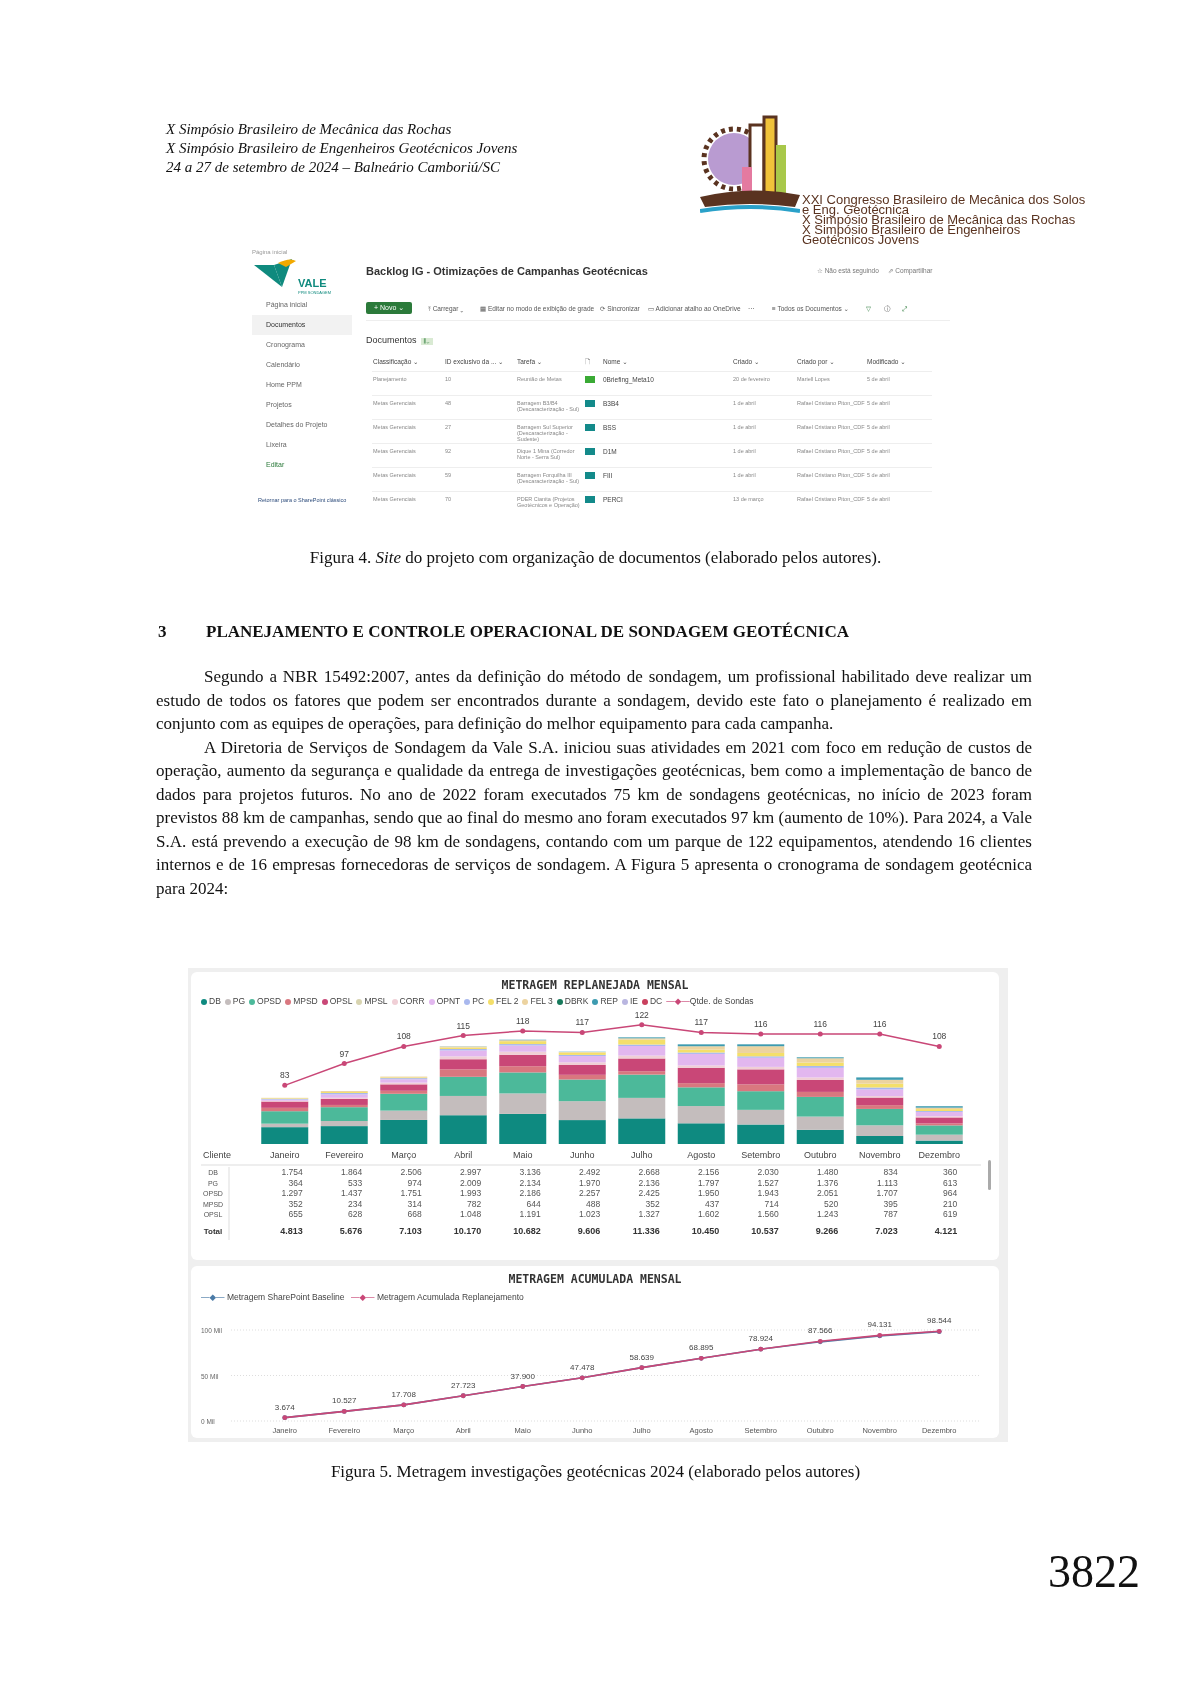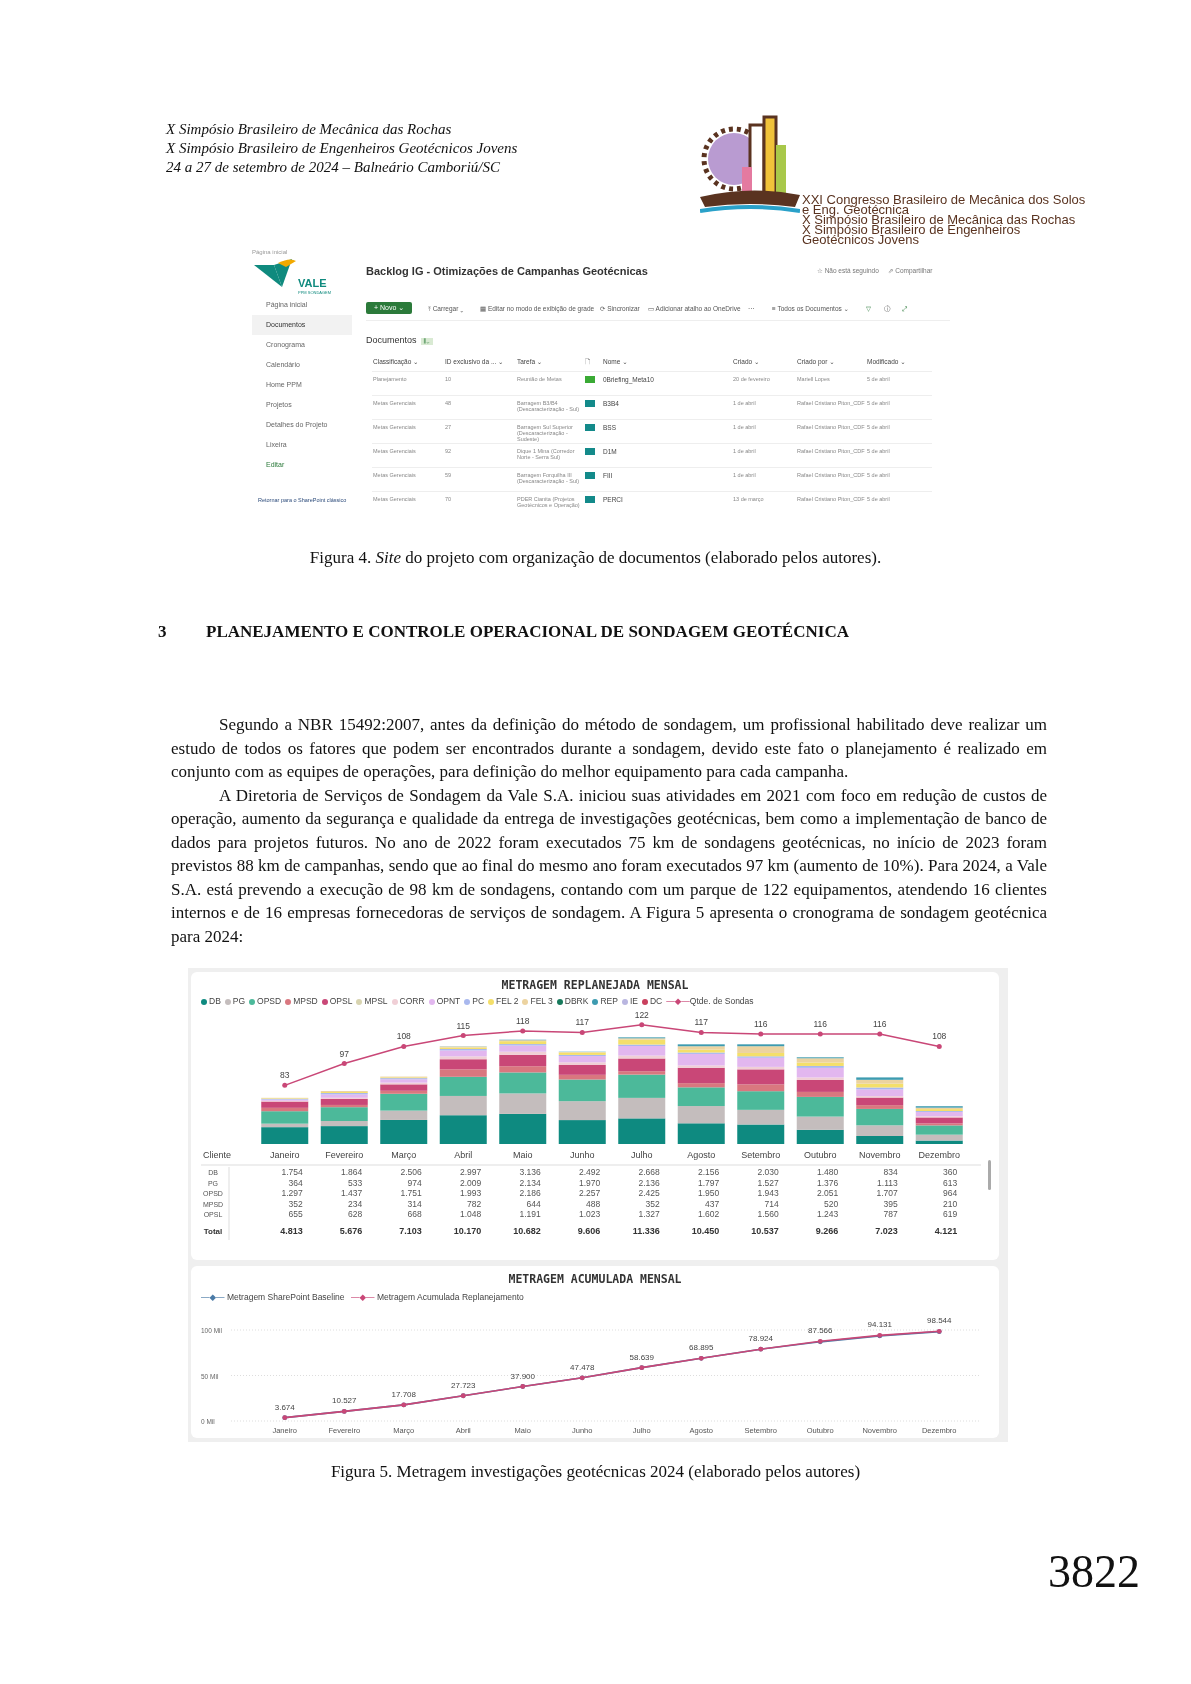--- a/index.html
+++ b/index.html
@@ -28,21 +28,21 @@
   .sp .doctitle .vw{display:inline-block;background:#d9ead3;color:#2b7a3a;font-size:6px;padding:0 3px;margin-left:4px;}
   .sp table{position:absolute;left:120px;top:108px;width:560px;border-collapse:collapse;font-size:5.5px;color:#888;}
   .sp th{text-align:left;font-weight:normal;color:#444;font-size:6.5px;height:16px;}
   .sp td{border-top:1px solid #eee;vertical-align:top;padding-top:4px;height:18px;}
   .sp td.nm{color:#444;font-size:6.5px;}
   .sp .folder{display:inline-block;width:10px;height:7px;background:#138a8a;margin-right:6px;vertical-align:middle;}
   .sp .folder.green{background:#3aaa35;}
   .caption{position:absolute;left:0;width:1191px;text-align:center;font-size:17px;}
   .sec{position:absolute;left:158px;top:622px;font-size:17px;font-weight:bold;}
   .sec .num{display:inline-block;width:48px;}
-  .para{position:absolute;left:171px;width:876px;font-size:17px;line-height:23.5px;text-align:justify;margin-top:48px;}
+  .para{position:absolute;left:156px;width:876px;font-size:17px;line-height:23.5px;text-align:justify;}
   .para p{margin:0;text-indent:48px;}
   
   .dash{position:absolute;left:188px;top:968px;width:820px;height:474px;background:#efefef;}
   .panel{position:absolute;background:#fff;border-radius:6px;}
   .p1{left:3px;top:4px;width:808px;height:288px;}
   .p2{left:3px;top:298px;width:808px;height:172px;}
   .ptitle{position:absolute;left:0;width:100%;text-align:center;font-family:"DejaVu Sans Mono",monospace;font-weight:bold;font-size:11.5px;color:#333;}
   .legend{position:absolute;left:10px;font-family:"Liberation Sans",sans-serif;font-size:8.5px;color:#444;white-space:nowrap;}
   .legend span.item{margin-right:4px;}
   .legend .dot{display:inline-block;width:6px;height:6px;border-radius:50%;margin-right:2px;vertical-align:middle;}

